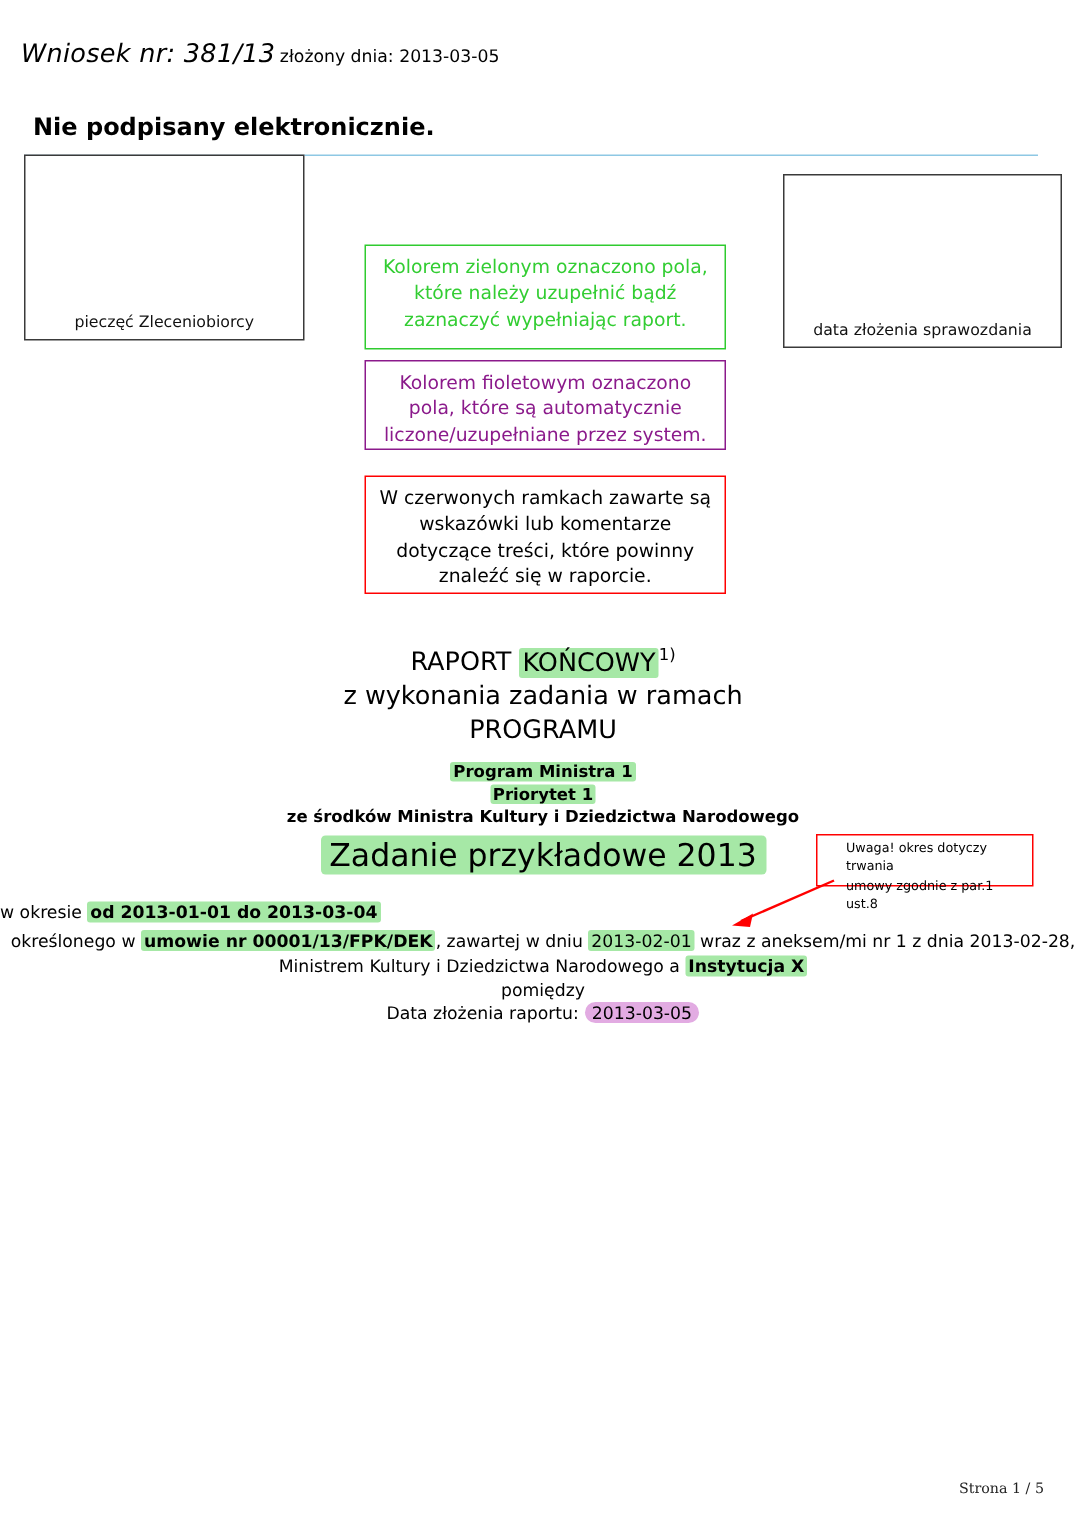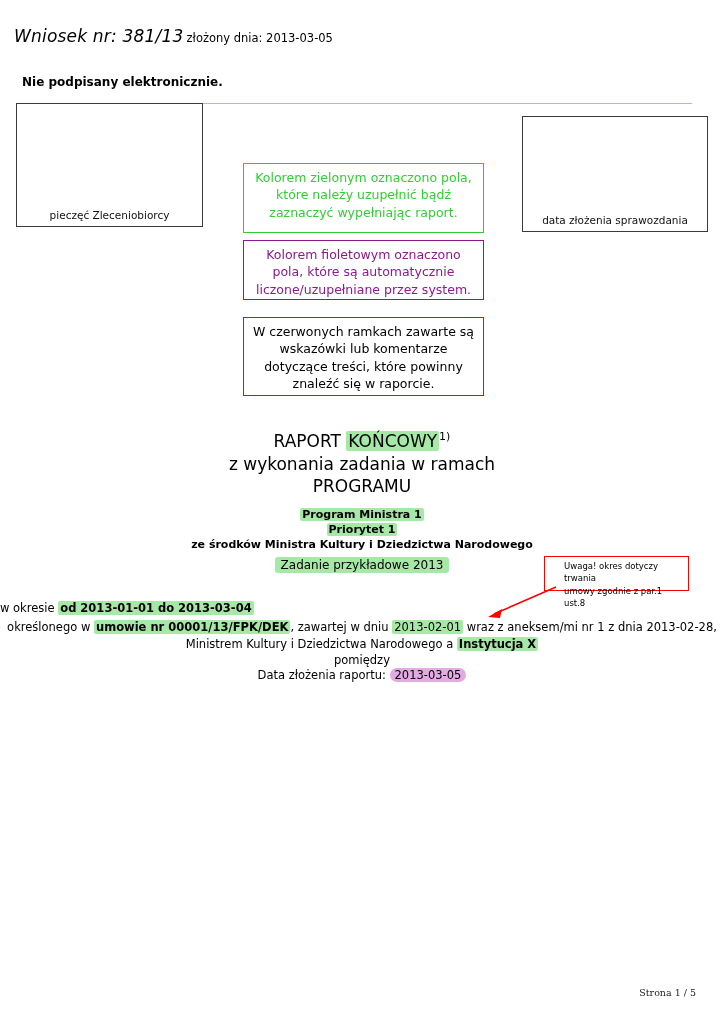--- a/index.html
+++ b/index.html
@@ -30,21 +30,21 @@
   }
   #doc-header .app-sub {
     font-size: 11.5px;
     margin-left: 3px;
   }
 
   #signature-note {
     position: absolute;
     left: 22px;
     top: 75px;
-    font-size: 12px;
+    font-size: 16px;
     font-weight: bold;
   }
 
   
   #topbar-rule {
     position: absolute;
     left: 16px;
     top: 103px;
     width: 676px;
     height: 1px;
@@ -156,21 +156,21 @@
     font-size: 11px;
     font-weight: bold;
   }
 
   #task-name-row {
     position: absolute;
     left: 0;
     top: 558px;
     width: 724px;
     text-align: center;
-    font-size: 12px;
+    font-size: 21px;
   }
   #task-name-row .hl-green {
     border-radius: 3px;
     padding: 1px 6px;
   }
 
   
   #callout-note {
     position: absolute;
     left: 544px;

